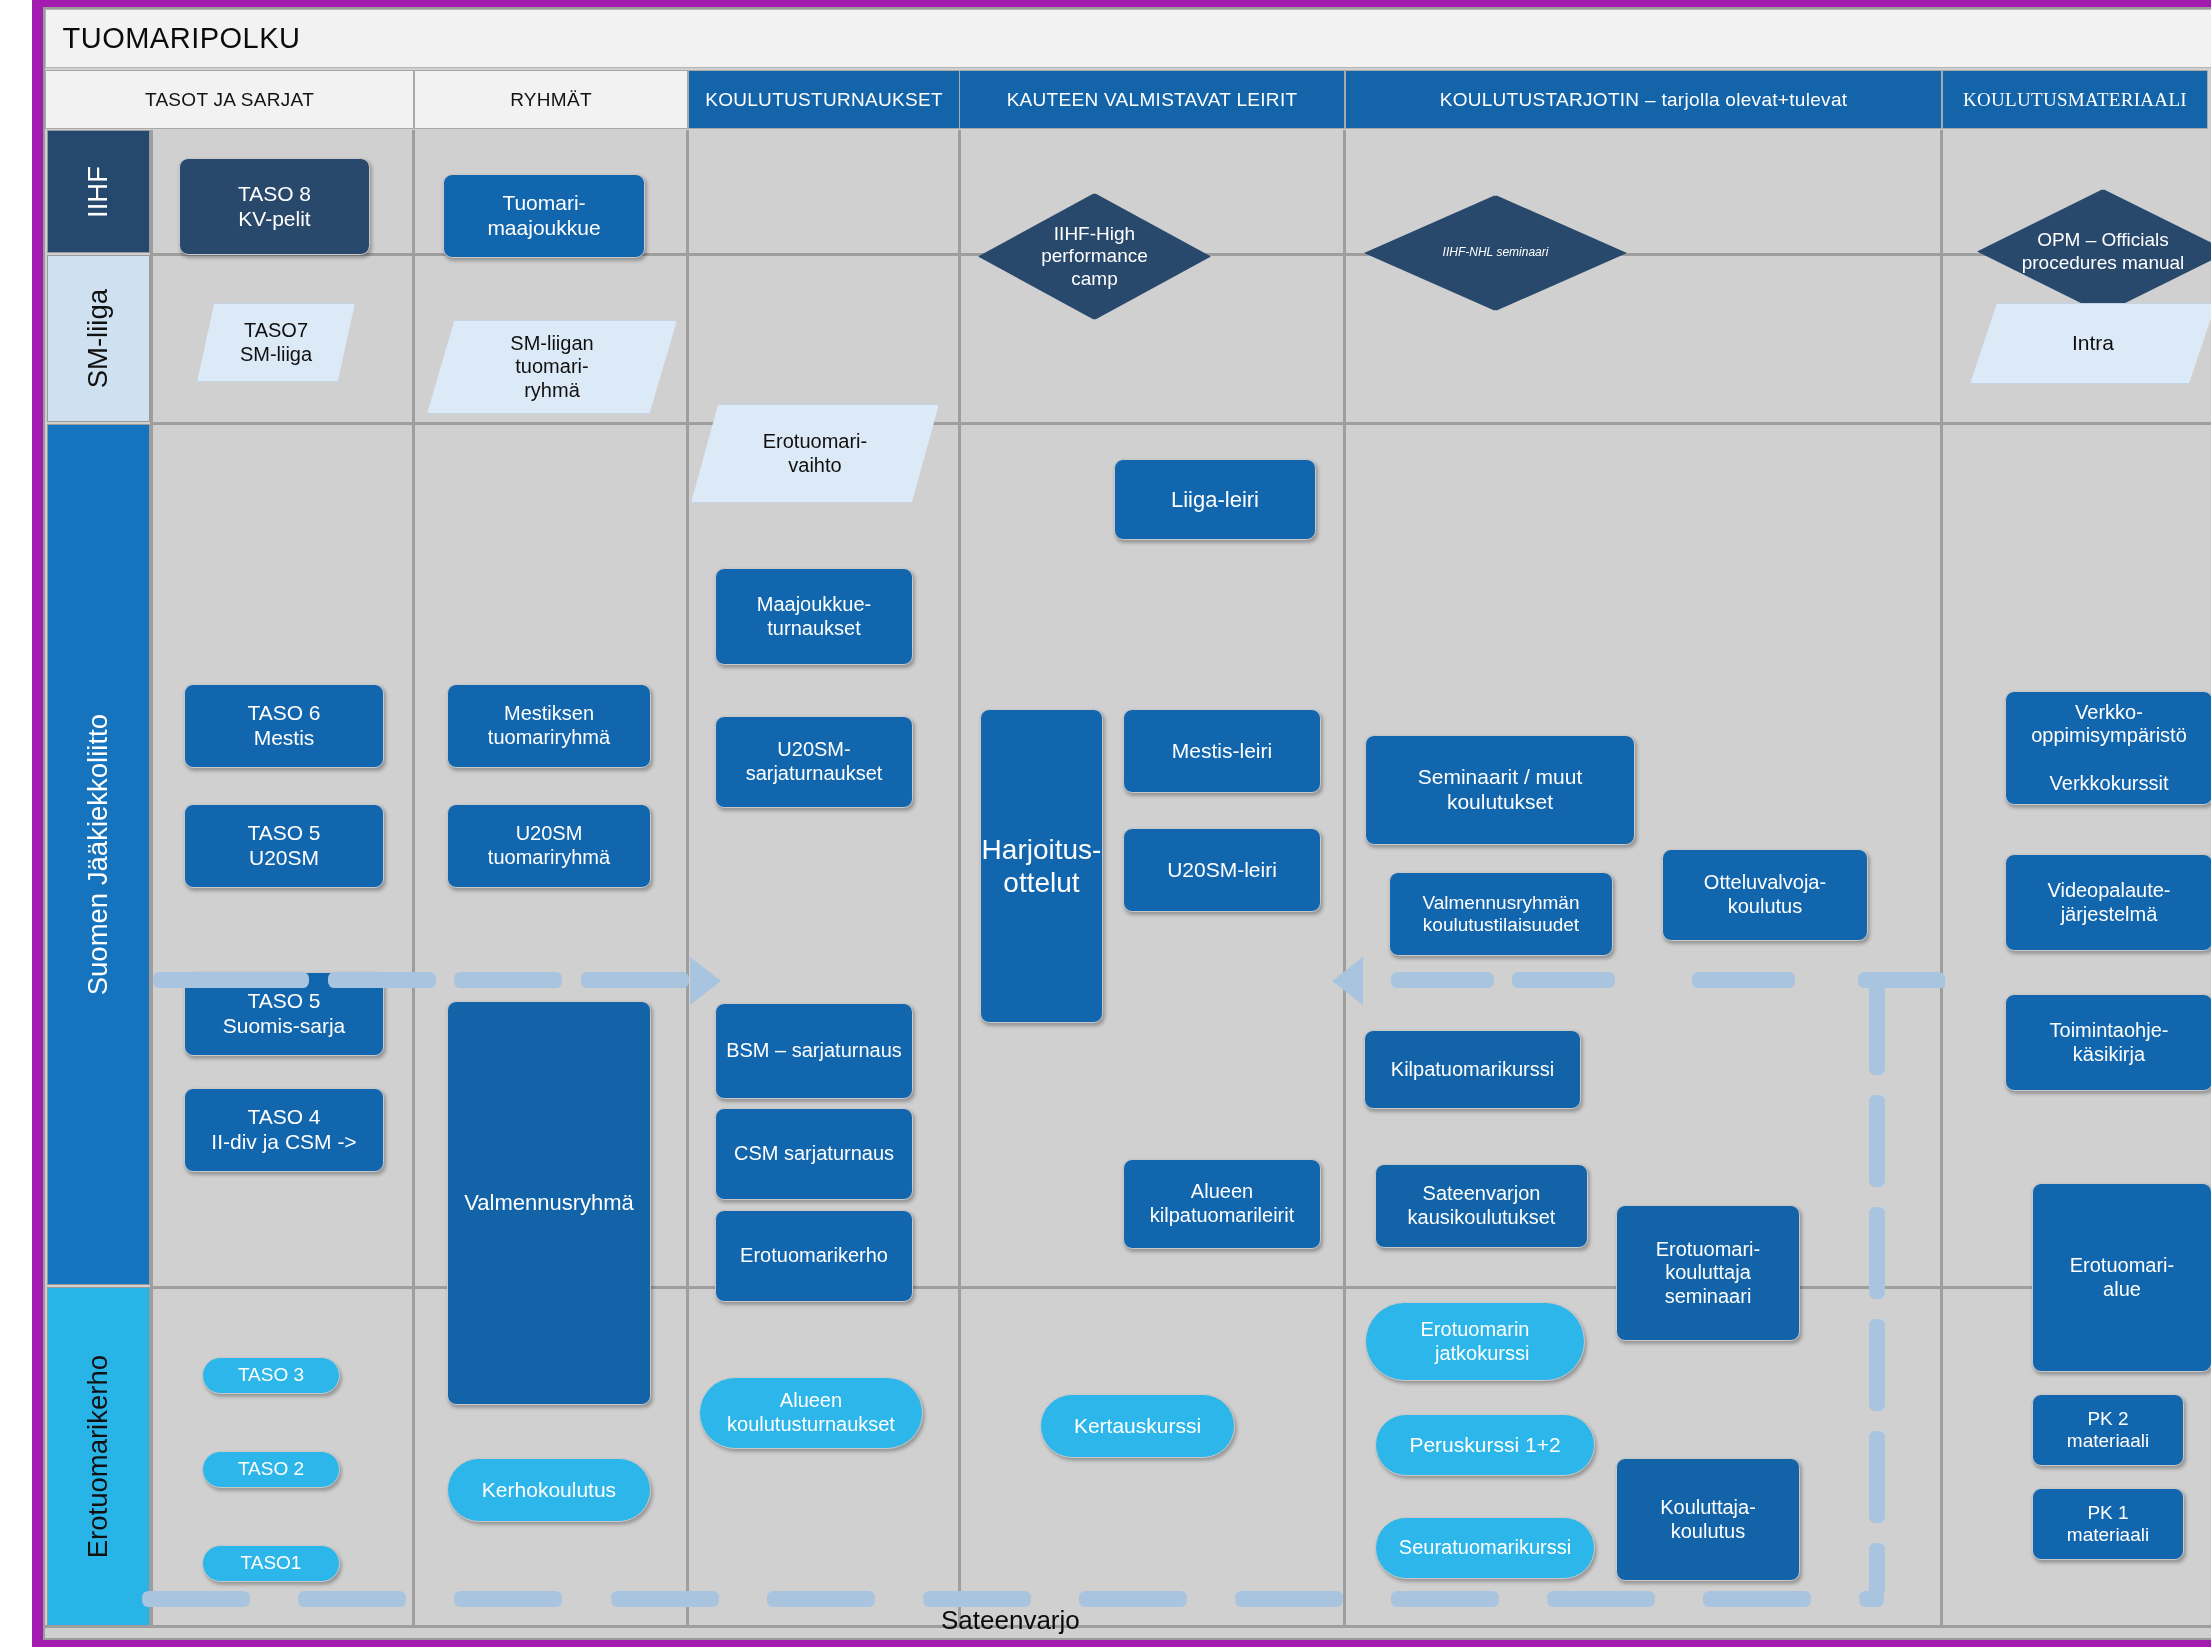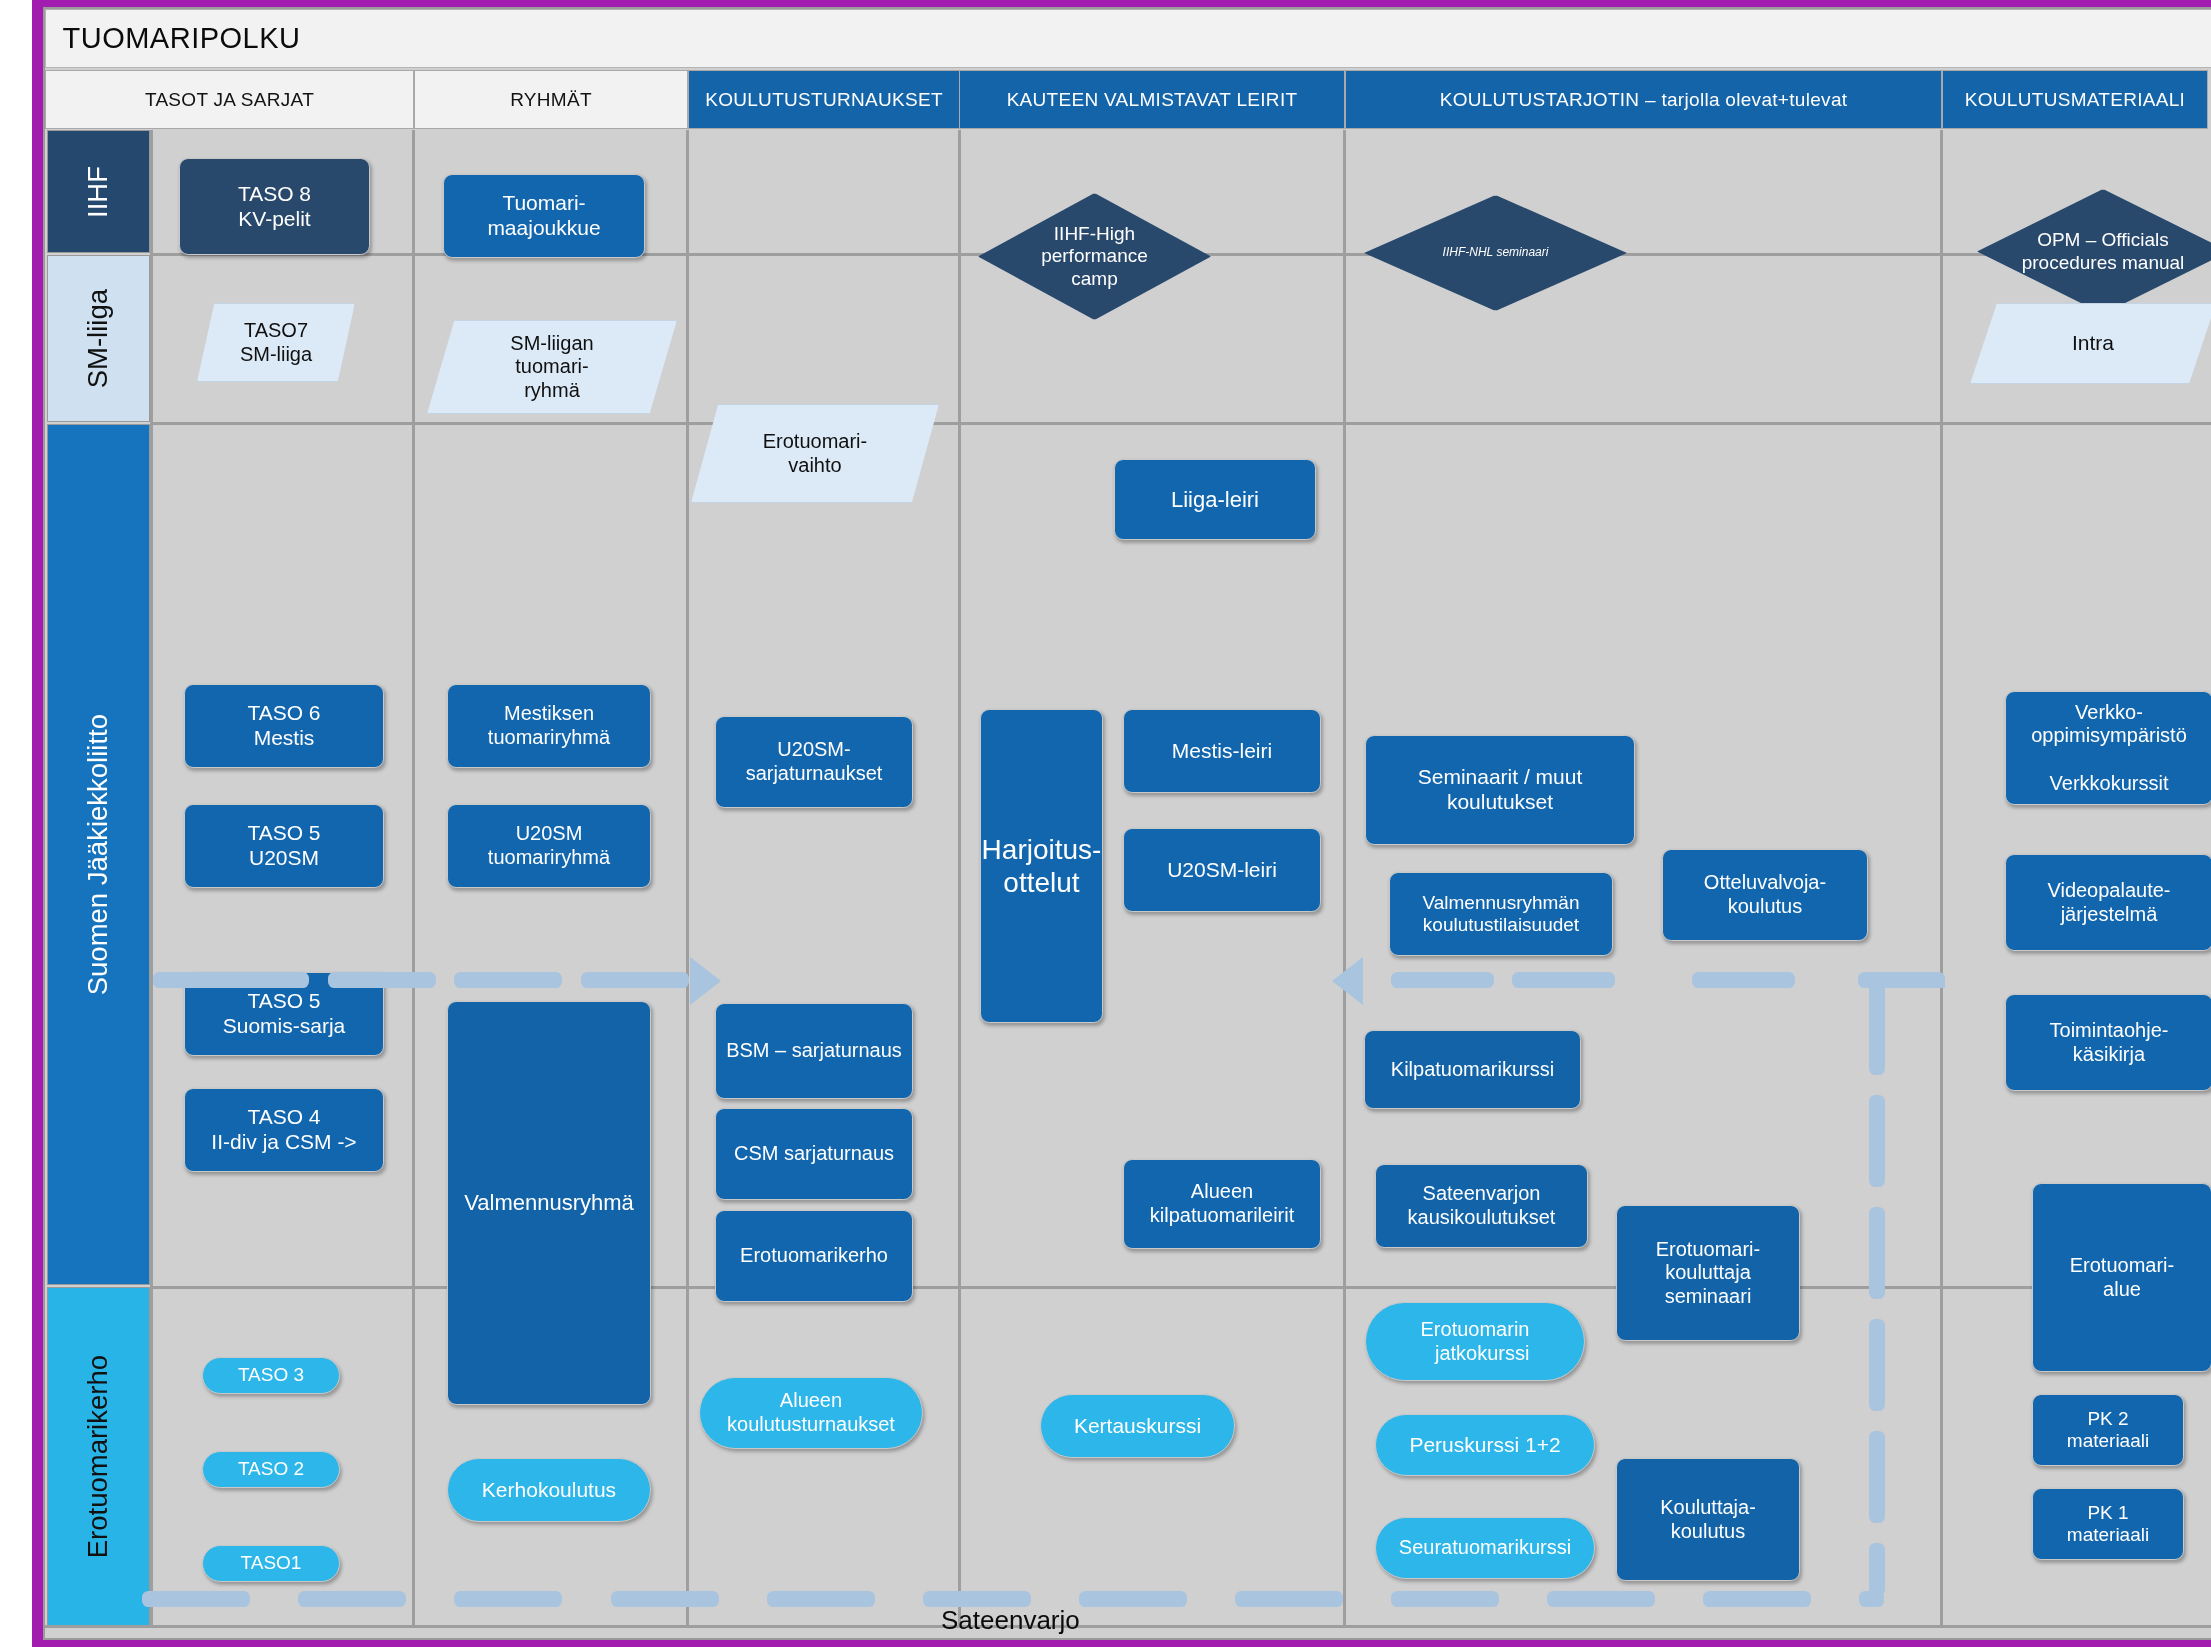--- a/index.html
+++ b/index.html
@@ -96,21 +96,21 @@
     </div>
   <div class="hdr blue" style="left:656px;width:272px;">
       <span>KOULUTUSTURNAUKSET</span>
     </div>
   <div class="hdr blue" style="left:927px;width:386px;">
       <span>KAUTEEN VALMISTAVAT LEIRIT</span>
     </div>
   <div class="hdr blue" style="left:1313px;width:597px;">
       <span>KOULUTUSTARJOTIN – tarjolla olevat+tulevat</span>
     </div>
-  <div class="hdr blue" style="left:1910px;width:266px;">
+  <div class="hdr blue" style="left:1910px;width:266px;font-family:Liberation Serif, serif;">
       <span>KOULUTUSMATERIAALI</span>
     </div>
 
   <div class="rail iihf" style="top:130px;height:123px;">
       <span>IIHF</span>
     </div>
   <div class="rail liiga" style="top:255px;height:167px;">
       <span>SM-liiga</span>
     </div>
   <div class="rail sjl" style="top:424px;height:%E2%80%8B"></div>
@@ -172,20 +172,22 @@
   <div class="node n-blue2" style="left:415px;top:1001px;width:204px;height:404px;font-size:22px;">Valmennusryhmä</div>
   <div class="node n-cyan pill" style="left:415px;top:1458px;width:204px;height:64px;font-size:21px;">Kerhokoulutus</div>
 
 
   <div class="par" style="left:659px;top:404px;width:248px;height:99px;">
     <div class="pshape"></div>
     <div class="ptxt" style="font-size:20px;">Erotuomari-
 vaihto</div>
   </div>
 
+  <div class="node n-blue" style="left:683px;top:568px;width:198px;height:97px;font-size:20px;">Maajoukkue-
+turnaukset</div>
   <div class="node n-blue" style="left:683px;top:716px;width:198px;height:92px;font-size:20px;">U20SM-
 sarjaturnaukset</div>
   <div class="node n-blue" style="left:683px;top:1003px;width:198px;height:96px;font-size:20px;">BSM – sarjaturnaus</div>
   <div class="node n-blue" style="left:683px;top:1108px;width:198px;height:92px;font-size:20px;">CSM sarjaturnaus</div>
   <div class="node n-blue" style="left:683px;top:1210px;width:198px;height:92px;font-size:20px;">Erotuomarikerho</div>
   <div class="node n-cyan pill" style="left:667px;top:1377px;width:224px;height:72px;font-size:20px;">Alueen
 koulutusturnaukset</div>
 
   <div class="diamond" style="left:946px;top:193px;width:233px;height:127px;">
     <div class="dshape"></div>

